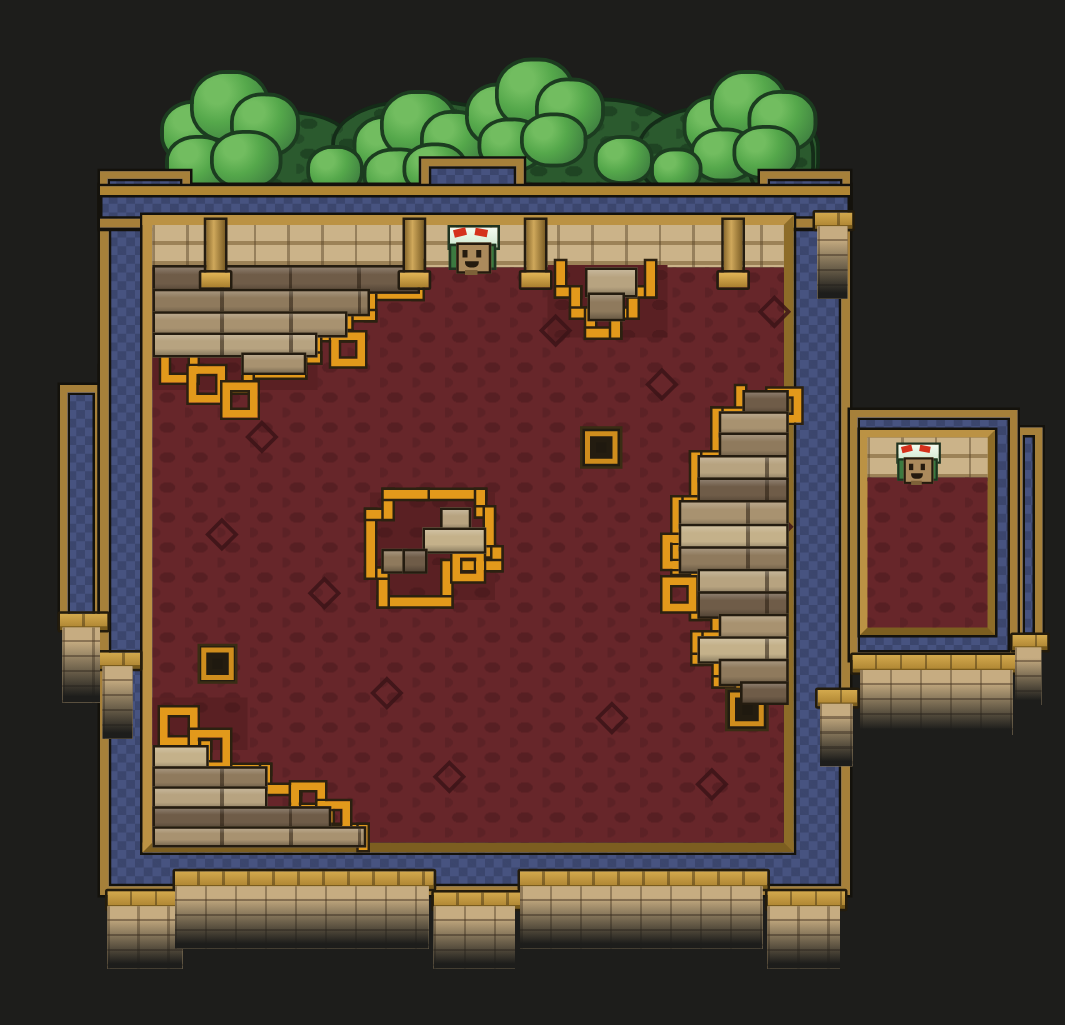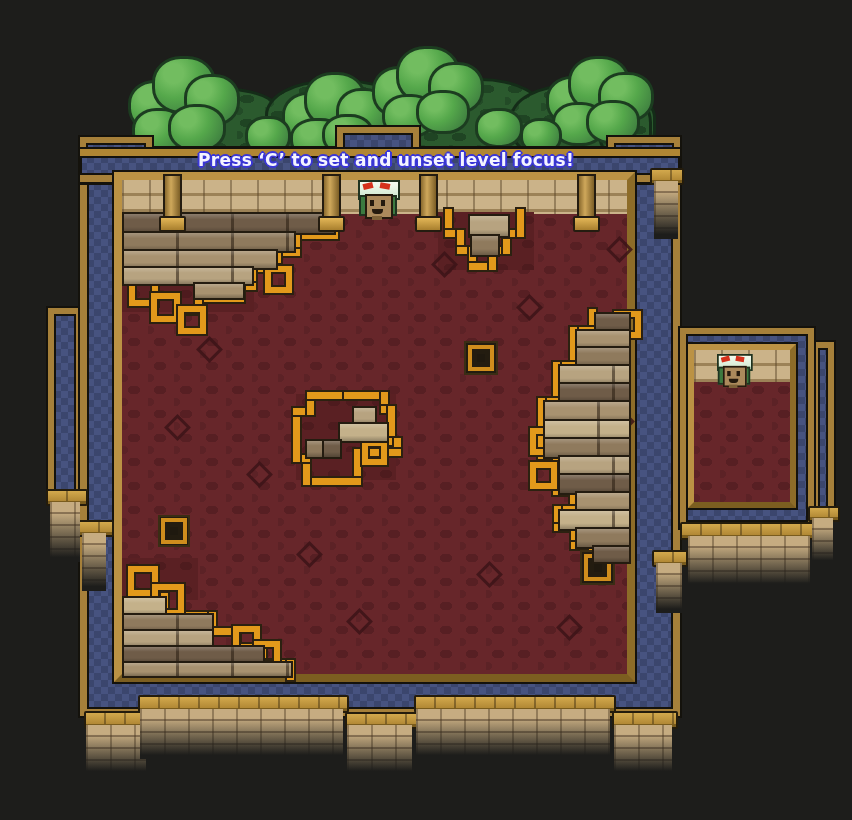--- a/index.html
+++ b/index.html
@@ -332,16 +332,13 @@
         <div class="mk" style="left: 22px; top: 3px; transform: rotate(10deg);"></div>
         <div class="sd" style="left: 1px; top: 15px;"></div>
         <div class="sd" style="left: 29px; top: 15px;"></div>
         <div class="face"></div>
         <div class="eye" style="left: 12px; top: 20px;"></div>
         <div class="eye" style="left: 23px; top: 20px;"></div>
         <div class="mouth"></div>
         <div class="body"></div>
       </div>
     </div>
-  <div class="hud">
-    <span>Press ‘C’ to set and unset level focus!</span>
-  </div>
 </div>
 
 </body></html>

